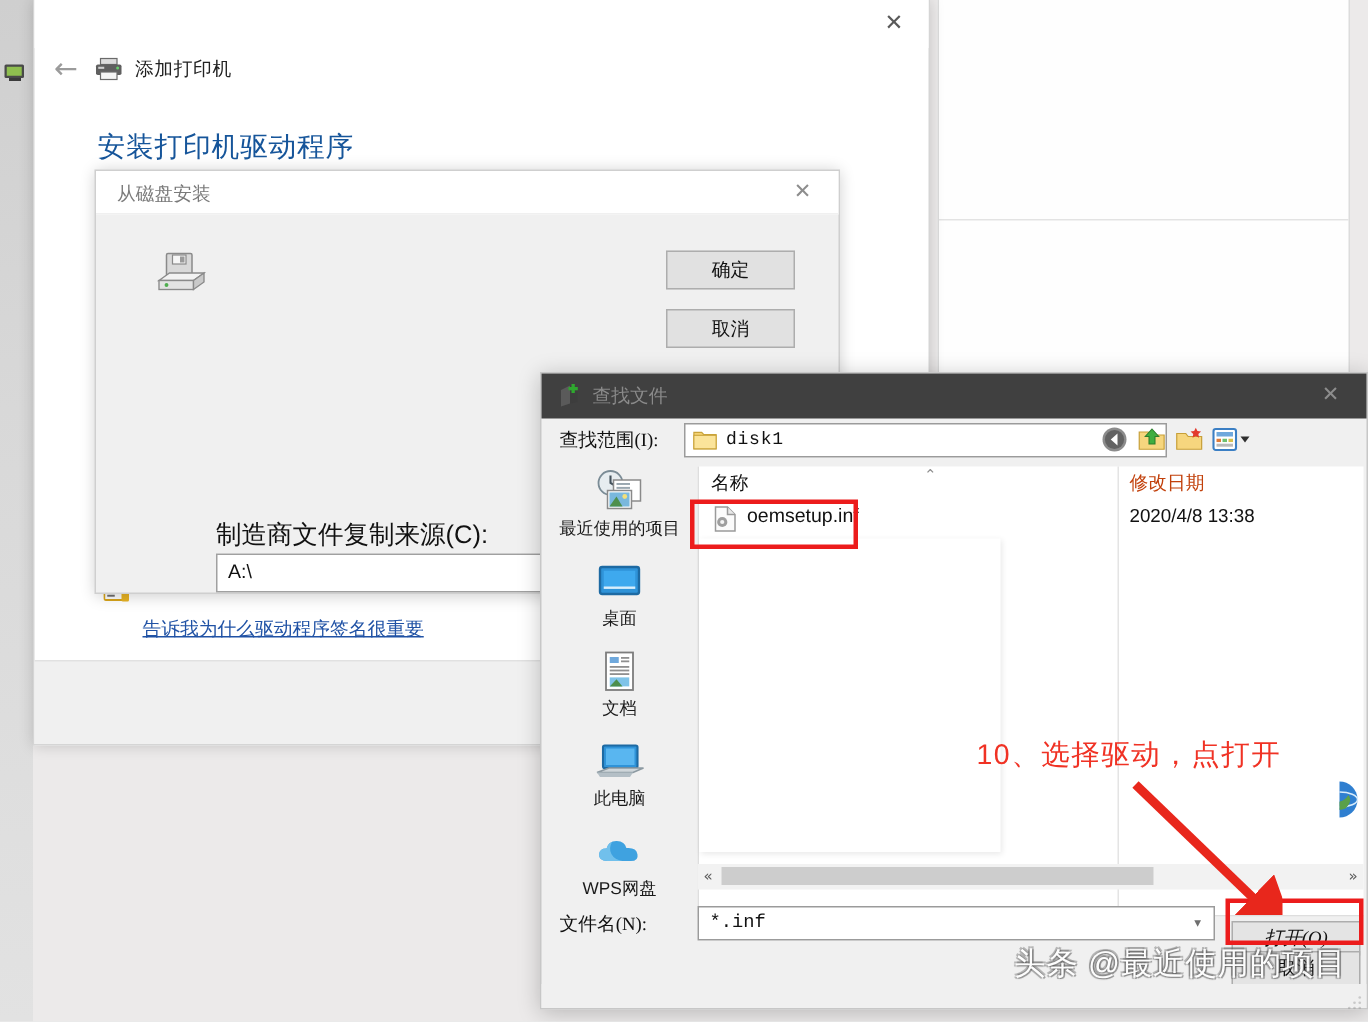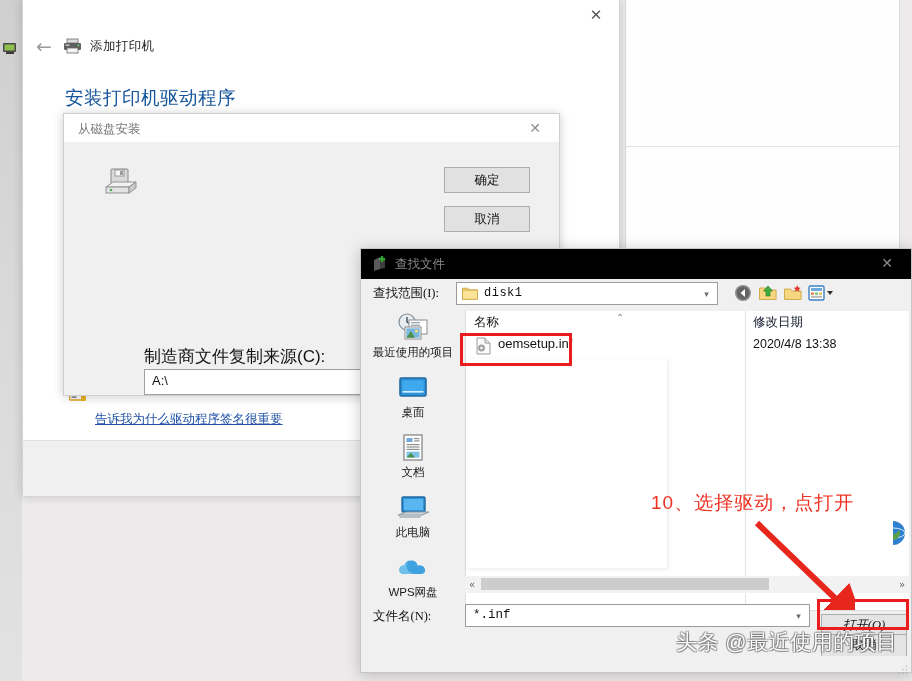--- a/index.html
+++ b/index.html
@@ -125,35 +125,35 @@
     background:#ffffff; border:1px solid #a0a0a0;
     font-size:13px; color:#111; padding:3px 6px 0 7px;
   }
 
   
   .find-dialog {
     position:absolute; left:360px; top:248px; width:552px; height:425px;
     background:#f0f0f0; border:1px solid #c7c7c7;
     box-shadow:0 2px 14px rgba(0,0,0,.22);
   }
-  .find-titlebar { position:relative; height:30px; background:#000000; }
+  .find-titlebar { position:relative; height:30px; background:#404040; }
   .find-title-icon { position:absolute; left:11px; top:7px; width:16px; height:16px; }
   .find-title-text { position:absolute; left:34px; top:7px; font-size:12.5px; color:#8a8a8a; }
   .find-close {
     position:absolute; right:2px; top:0; width:44px; height:28px;
     display:flex; align-items:center; justify-content:center;
     color:#8d8d8d; font-size:14px; font-family:"DejaVu Sans",sans-serif;
   }
   .lookin-row { position:absolute; left:0; top:30px; width:100%; height:32px; }
   .lookin-label {
     position:absolute; left:12px; top:6px; font-size:12.5px; color:#111;
     font-family:"Liberation Serif","DejaVu Serif",serif;
   }
   .lookin-combo {
-    position:absolute; left:95px; top:3px; width:262px; height:23px;
+    position:absolute; left:95px; top:3px; width:322px; height:23px;
     background:#fff; border:1px solid #9b9b9b;
   }
   .lookin-folder { position:absolute; left:5px; top:3px; width:16px; height:14px; }
   .lookin-text {
     position:absolute; left:27px; top:3px; font-size:12px; color:#111;
     font-family:"Liberation Mono","DejaVu Sans Mono",monospace; letter-spacing:.5px;
   }
   .combo-caret {
     position:absolute; right:5px; top:5px; width:11px; height:11px;
     color:#6e6e6e; font-size:9px; display:flex; align-items:center; justify-content:center;
@@ -174,21 +174,21 @@
   .place .pl {
     font-size:11.5px; color:#1a1a1a; margin-top:1px; white-space:nowrap;
   }
 
   .file-pane {
     position:absolute; left:104px; top:62px; width:444px; height:300px;
     background:#ffffff; border:1px solid #dedede; border-right:none; border-top:none;
   }
   .col-head { position:absolute; left:0; top:0; width:100%; height:22px; }
   .col-name { position:absolute; left:8px; top:3px; font-size:12.5px; color:#111; }
-  .col-date { position:absolute; left:287px; top:3px; font-size:12.5px; color:#0f172a;text-align:center; }
+  .col-date { position:absolute; left:287px; top:3px; font-size:12.5px; color:#c2410c;text-align:center; }
   .sort-caret {
     position:absolute; left:150px; top:1px; font-size:10px; color:#8d8d8d;
     font-family:"DejaVu Sans",sans-serif;
   }
   .file-row { position:absolute; left:0; top:22px; width:100%; height:26px; }
   .file-ico { position:absolute; left:9px; top:4px; width:17px; height:18px; }
   .file-name { position:absolute; left:32px; top:3px; font-size:13px; color:#111; }
   .file-date { position:absolute; left:287px; top:4px; font-size:12.5px; color:#111; }
   .col-sep { position:absolute; left:279px; top:0; width:1px; height:300px; background:#e4e4e4; }
   .pane-inner-shadow {

